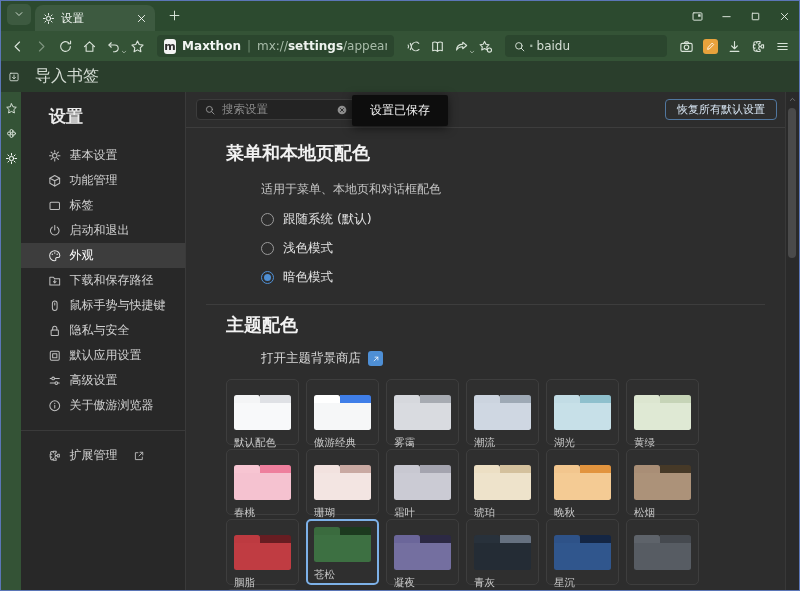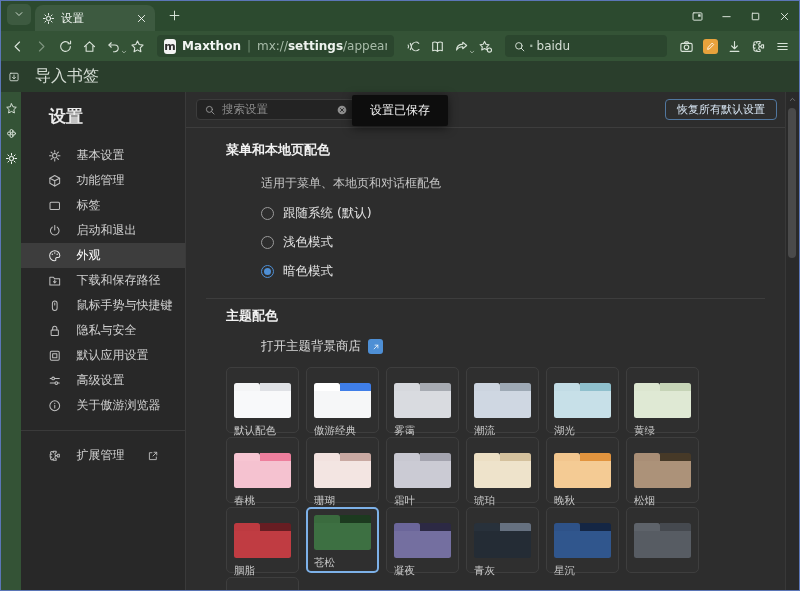--- a/index.html
+++ b/index.html
@@ -54,42 +54,42 @@
   .bookmarkbar .ic svg{width:12px;height:12px}
 
   
   .bodyrow{display:flex;height:calc(100% - 80px);position:relative;}
   .rail{width:20px;background:#345336;display:flex;flex-direction:column;align-items:center;padding-top:10px;gap:12px;color:#d9e3d9;}
   .rail .ic svg{width:13px;height:13px}
   .rail .active{color:#ffffff}
 
   .sidebar{width:165px;background:#282828;border-right:1px solid #3a3a3a;box-sizing:border-box;padding-top:4px;flex-shrink:0;}
   .side-title{font-size:17px;font-weight:bold;color:#ececec;padding:9px 0 15px 28px;}
-  .side-item{height:25px;display:flex;align-items:center;gap:15px;padding-left:27px;font-size:12px;color:#d2d2d2;}
+  .side-item{height:25px;display:flex;align-items:center;gap:8px;padding-left:27px;font-size:12px;color:#d2d2d2;}
   .side-item .ic{color:#bfbfbf}
   .side-item .ic svg{width:13.5px;height:13.5px}
   .side-item.selected{background:#3d3d3d;color:#ffffff;}
   .side-item.selected .ic{color:#e8e8e8}
   .side-div{border-top:1px solid #3a3a3a;margin:12px 0;}
   .side-item .ext{margin-left:7px;color:#bfbfbf}
   .side-item .ext svg{width:12px;height:12px}
 
   .main{flex:1;position:relative;min-width:0;background:#2d2d2d;}
   .main-top{height:27px;display:flex;align-items:center;padding-top:4px;}
   .settings-search{width:160px;height:21px;margin-left:10px;background:#232323;border:1px solid #3c3c3c;border-radius:4px;
     display:flex;align-items:center;padding:0 7px;gap:6px;box-sizing:border-box;}
   .settings-search .ic{color:#9a9a9a}
   .settings-search .ic svg{width:12px;height:12px}
   .settings-search .ph{flex:1;font-size:11.5px;color:#8b8b8b;white-space:nowrap;overflow:hidden;}
   .settings-search .clear svg{width:12px;height:12px}
   .restore-btn{position:absolute;right:8px;top:7px;height:21px;padding:0 11px;border:1px solid #51779f;border-radius:4px;
     color:#d7e5f3;font-size:11px;display:flex;align-items:center;background:transparent;box-sizing:border-box;}
   .main-div{border-top:1px solid #3d3d3d;margin-top:4px;}
   .content{padding:13px 0 0 40px;}
-  .sec-title{font-size:13px;font-weight:bold;color:#f2f2f2;}
+  .sec-title{font-size:18px;font-weight:bold;color:#f2f2f2;}
   .sec-desc{font-size:12px;color:#c6c6c6;margin:16px 0 0 35px;}
   .radio-row{display:flex;align-items:center;gap:9px;margin:14px 0 0 35px;font-size:12.5px;color:#e3e3e3;height:15px;}
   .radio{width:13px;height:13px;border-radius:50%;border:1.5px solid #9a9a9a;box-sizing:border-box;position:relative;flex-shrink:0;}
   .radio.checked{border-color:#4e8fd5;}
   .radio.checked::after{content:"";position:absolute;inset:2px;background:#4e8fd5;border-radius:50%;}
   .content-div{border-top:1px solid #3d3d3d;margin:19px 20px 0 -20px;}
   .link-row{display:flex;align-items:center;gap:7px;margin:13px 0 0 35px;font-size:12.5px;color:#d9d9d9;}
   .link-badge{width:15px;height:15px;border-radius:3px;background:#4e8fd5;display:flex;align-items:center;justify-content:center;color:#fff;}
   .link-badge svg{width:10px;height:10px}
 

